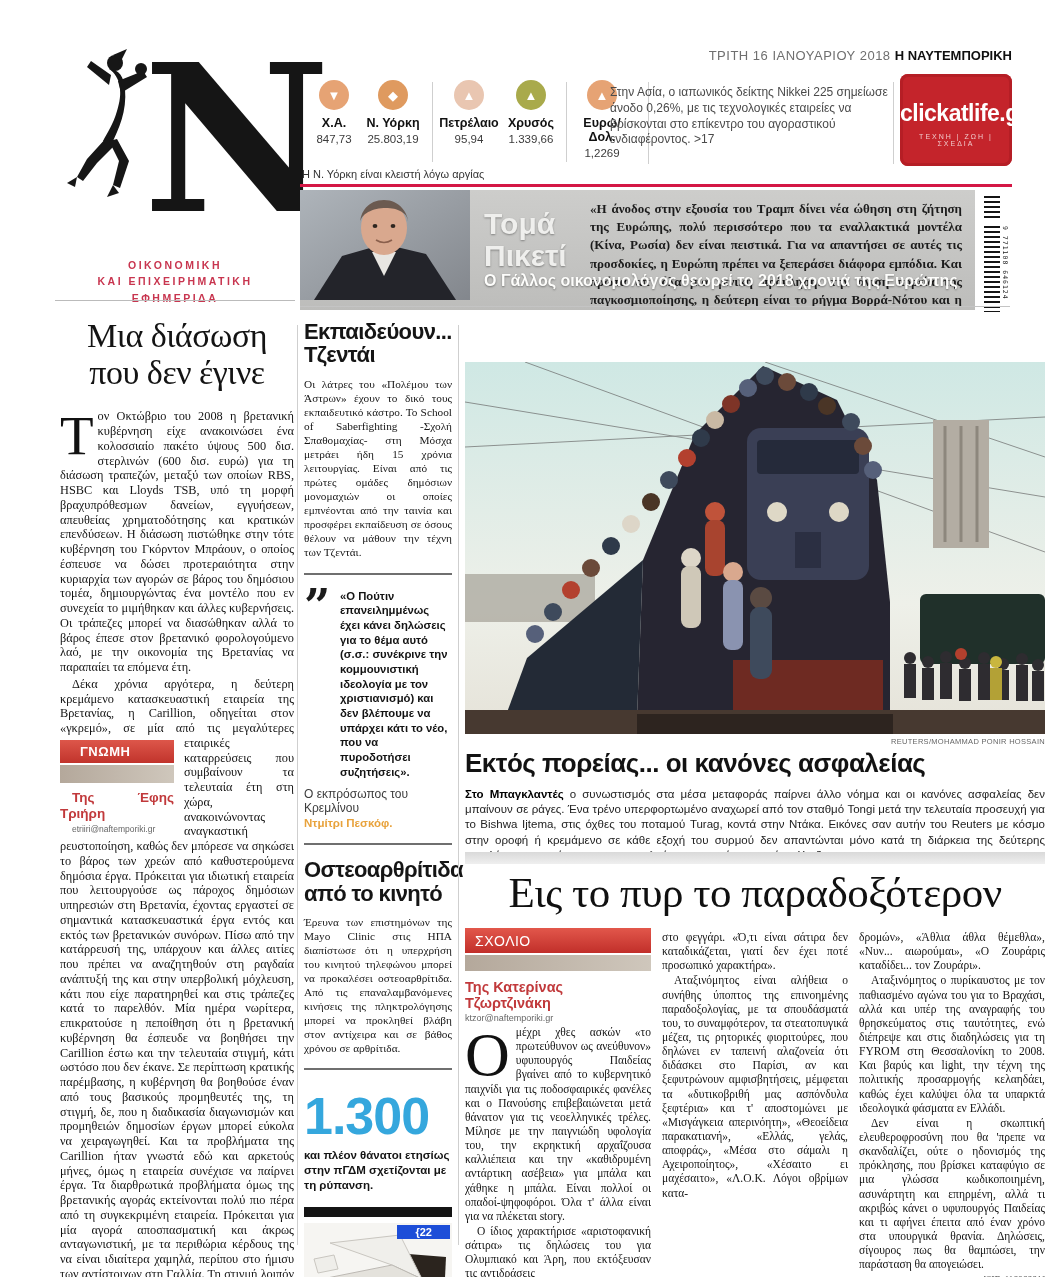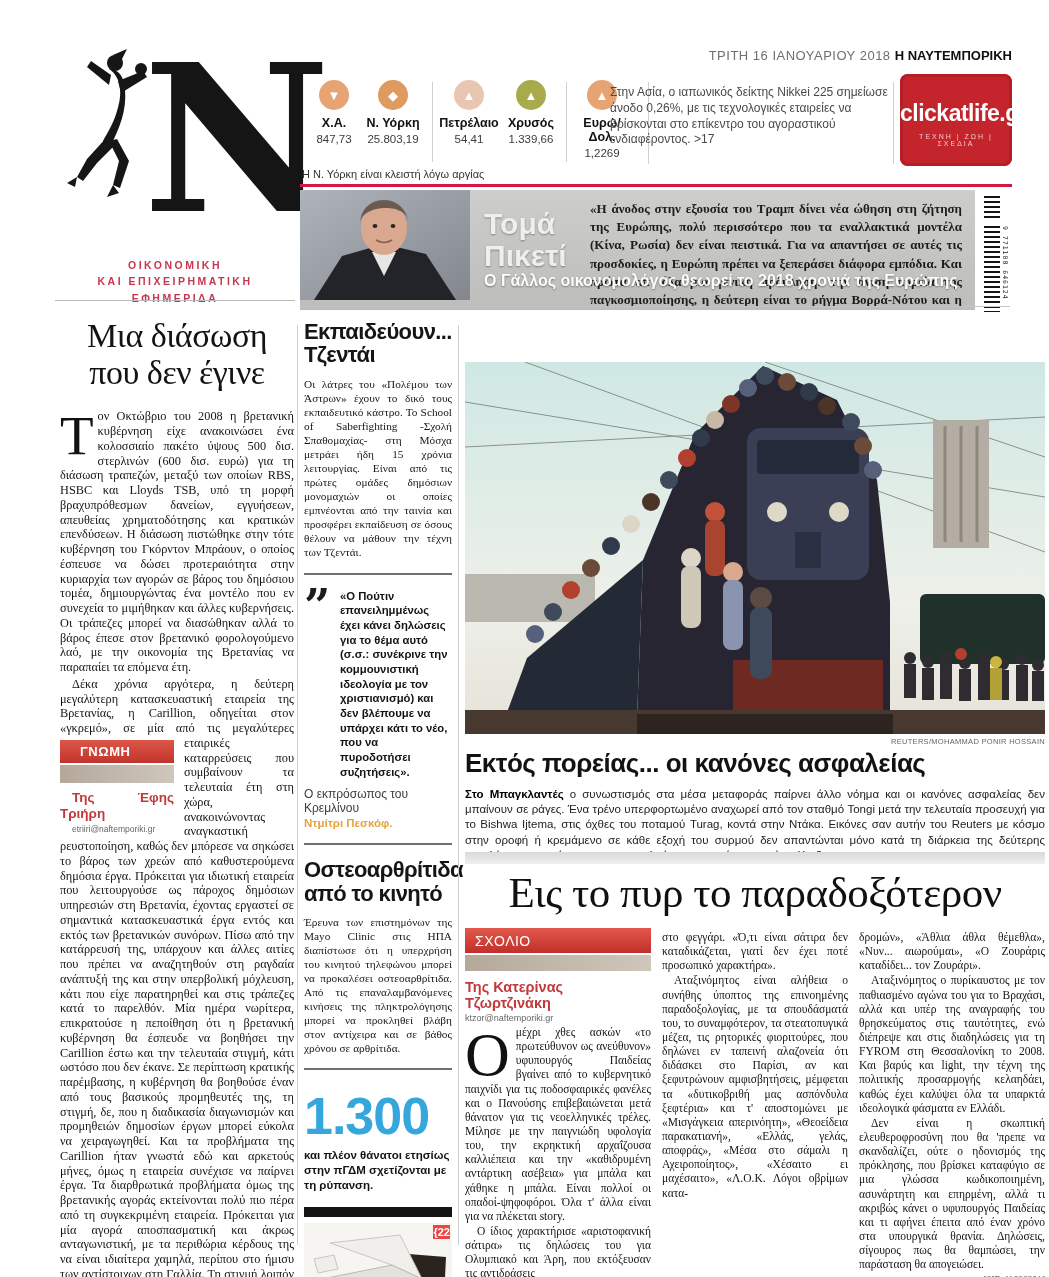--- a/index.html
+++ b/index.html
@@ -68,22 +68,22 @@
   .m-title { font-family:"Liberation Sans", sans-serif; font-weight:bold; font-size:22px; line-height:1.06; letter-spacing:-.6px; color:#151515; }
   .m-body { font-size:11.3px; line-height:1.24; text-align:justify; color:#161616; }
   .m-hr { height:2px; background:#6f6f6f; }
   .quote-mark { font-family:"DejaVu Serif", serif; font-weight:bold; font-size:46px; line-height:.6; color:#1c1c1c; }
   .quote-text { font-family:"Liberation Sans", sans-serif; font-weight:bold; font-size:11.3px; line-height:1.3; color:#131313; }
   .quote-attr { font-family:"Liberation Sans", sans-serif; font-size:12px; color:#3c3c3c; }
   .quote-name { font-family:"Liberation Sans", sans-serif; font-weight:bold; font-size:11.5px; color:#e8a23b; }
   .stat-number { font-family:"Liberation Sans", sans-serif; font-weight:bold; font-size:52px; letter-spacing:-1px; color:#35a7dd; }
   .stat-caption { font-family:"Liberation Sans", sans-serif; font-weight:bold; font-size:11.5px; line-height:1.3; color:#141414; }
   .black-bar { background:#141414; }
-  .pageref { position:absolute; background:#ef4444; color:#fff; font-family:"Liberation Sans", sans-serif;
-             font-weight:bold; font-size:11px; padding:1px 0; }
+  .pageref { position:absolute; background:#1d4ed8; color:#fff; font-family:"Liberation Sans", sans-serif;
+             font-weight:bold; font-size:11px; padding:1px 18px; }
 
   
   .credit { font-family:"Liberation Sans", sans-serif; font-size:7.5px; color:#666; text-align:right; letter-spacing:.3px; }
   .cap-title { font-family:"Liberation Sans", sans-serif; font-weight:bold; font-size:26px; letter-spacing:-.5px; color:#121212; }
   .cap-body { font-family:"Liberation Sans", sans-serif; font-size:11.5px; line-height:1.32; color:#222; text-align:justify; }
   .cap-body b { color:#000; }
   .band { background:linear-gradient(#d9d9d9,#efefef); }
   .op-headline { font-family:"Liberation Serif", serif; font-size:43px; color:#101010; text-align:center; letter-spacing:-.5px; }
   .op-body { font-size:11.5px; line-height:1.23; text-align:justify; color:#141414; }
   .op-body p { margin-bottom:1px; }
@@ -140,21 +140,21 @@
       </span>
     <div class="mkt-label">Ν. Υόρκη</div>
     <div class="mkt-value">25.803,19</div>
   </div>
   <div class="abs vdiv" style="left:432px; top:82px; height:80px;"></div>
   <div class="abs mkt" style="left:438px; top:80px; width:62px;">
     <span class="mkt-icon" style="background-color: rgb(233, 198, 177);">
         <span>▲</span>
       </span>
     <div class="mkt-label">Πετρέλαιο</div>
-    <div class="mkt-value">54,41</div>
+    <div class="mkt-value">95,94</div>
   </div>
   <div class="abs mkt" style="left:502px; top:80px; width:58px;">
     <span class="mkt-icon" style="background-color: rgb(169, 170, 75);">
         <span>▲</span>
       </span>
     <div class="mkt-label">Χρυσός</div>
     <div class="mkt-value">1.339,66</div>
   </div>
   <div class="abs vdiv" style="left:566px; top:82px; height:80px;"></div>
   <div class="abs mkt" style="left:572px; top:80px; width:60px;">
@@ -214,21 +214,21 @@
   <div class="abs gray-rule" style="left:300px; top:306px; width:710px;"></div>
 
   <div class="abs" style="left:60px; top:318px; width:234px;">
     <div class="a-title">
       <div>Μια διάσωση</div>
       <div>που δεν έγινε</div>
     </div>
     <div class="a-body" style="margin-top:18px;">
       <p><span class="dropcap">Τ</span><span>ον Οκτώβριο του 2008 η βρετανική κυβέρνηση είχε ανακοινώσει ένα κολοσσιαίο πακέτο ύψους 500 δισ. στερλινών (600 δισ. ευρώ) για τη διάσωση τραπεζών, μεταξύ των οποίων RBS, HSBC και Lloyds TSB, υπό τη μορφή βραχυπρόθεσμων δανείων, εγγυήσεων, απευθείας χρηματοδότησης και κρατικών επενδύσεων. Η διάσωση πιστώθηκε στην τότε κυβέρνηση του Γκόρντον Μπράουν, ο οποίος έσπευσε να δώσει προτεραιότητα στην κυριαρχία των αγορών σε βάρος του δημόσιου τομέα, δημιουργώντας ένα μοντέλο που εν συνεχεία το μιμήθηκαν και άλλες κυβερνήσεις. Οι τράπεζες μπορεί να διασώθηκαν αλλά το βάρος έπεσε στον βρετανικό φορολογούμενο λαό, με την οικονομία της Βρετανίας να παραπαίει τα επόμενα έτη.</span></p>
       <p class="indent">
-        <span>Δέκα χρόνια αργότερα, η δεύτερη μεγαλύτερη κατασκευαστική εταιρεία της Βρετανίας, η Carillion, οδηγείται στον «γκρεμό», σε μία από τις</span>
+        <span>Δέκα χρόνια αργότερα, η δεύτερη κρεμάμενο κατασκευαστική εταιρεία της Βρετανίας, η Carillion, οδηγείται στον «γκρεμό», σε μία από τις</span>
         <span class="gnomi">
           <span class="box-label" style="display:block;">ΓΝΩΜΗ</span>
           <span class="box-grad" style="display:block;"></span>
           <span class="box-author" style="display:block;">Της Έφης Τριήρη</span>
           <span class="box-mail" style="display:block;">etriiri@naftemporiki.gr</span>
         </span>
         <span>μεγαλύτερες εταιρικές καταρρεύσεις που συμβαίνουν τα τελευταία έτη στη χώρα, ανακοινώνοντας αναγκαστική ρευστοποίηση, καθώς δεν μπόρεσε να σηκώσει το βάρος των χρεών από καθυστερούμενα δημόσια έργα. Πρόκειται για ιδιωτική εταιρεία που λειτουργούσε ως πάροχος δημόσιων υπηρεσιών στη Βρετανία, έχοντας εργαστεί σε σημαντικά κατασκευαστικά έργα εντός και εκτός των βρετανικών συνόρων. Πίσω από την κατάρρευσή της, υπάρχουν και άλλες αιτίες που πρέπει να αναζητηθούν στη ραγδαία ανάπτυξή της και στην υπερβολική μόχλευση, κάτι που είχε παρατηρηθεί και στις τράπεζες κατά το παρελθόν. Μία ημέρα νωρίτερα, επικρατούσε η πεποίθηση ότι η βρετανική κυβέρνηση θα έσπευδε να βοηθήσει την Carillion έστω και την τελευταία στιγμή, κάτι ωστόσο που δεν έκανε. Σε περίπτωση κρατικής παρέμβασης, η κυβέρνηση θα βοηθούσε έναν από τους βασικούς προμηθευτές της, τη στιγμή, δε, που η διαδικασία διαγωνισμών και προμηθειών δημοσίων έργων μπορεί εύκολα να χειραγωγηθεί. Και τα προβλήματα της Carillion ήταν γνωστά εδώ και αρκετούς μήνες, όμως η εταιρεία συνέχισε να παίρνει έργα. Τα διαρθρωτικά προβλήματα όμως της βρετανικής αγοράς εκτείνονται πολύ πιο πέρα από τη συγκεκριμένη εταιρεία. Πρόκειται για μία αγορά αποσπασματική και άκρως ανταγωνιστική, με τα περιθώρια κέρδους της να είναι ιδιαίτερα χαμηλά, περίπου στο ήμισυ των αντίστοιχων στη Γαλλία. Τη στιγμή λοιπόν που η Βρετανίδα πρωθυπουργός Τερέζα Μέι προσπαθεί να επιτύχει το καλύτερο για τη χώρα της στις διαπραγματεύσεις για το Brexit, θα ήταν άστοχο να προσθέσει ακόμη έναν «πονοκέφαλο», με την έκβαση των εξελίξεων να ανοίγει τον δρόμο και για πιθανό εξορθολογισμό της συγκεκριμένης αγοράς.</span>
         
       </p>
     </div>

